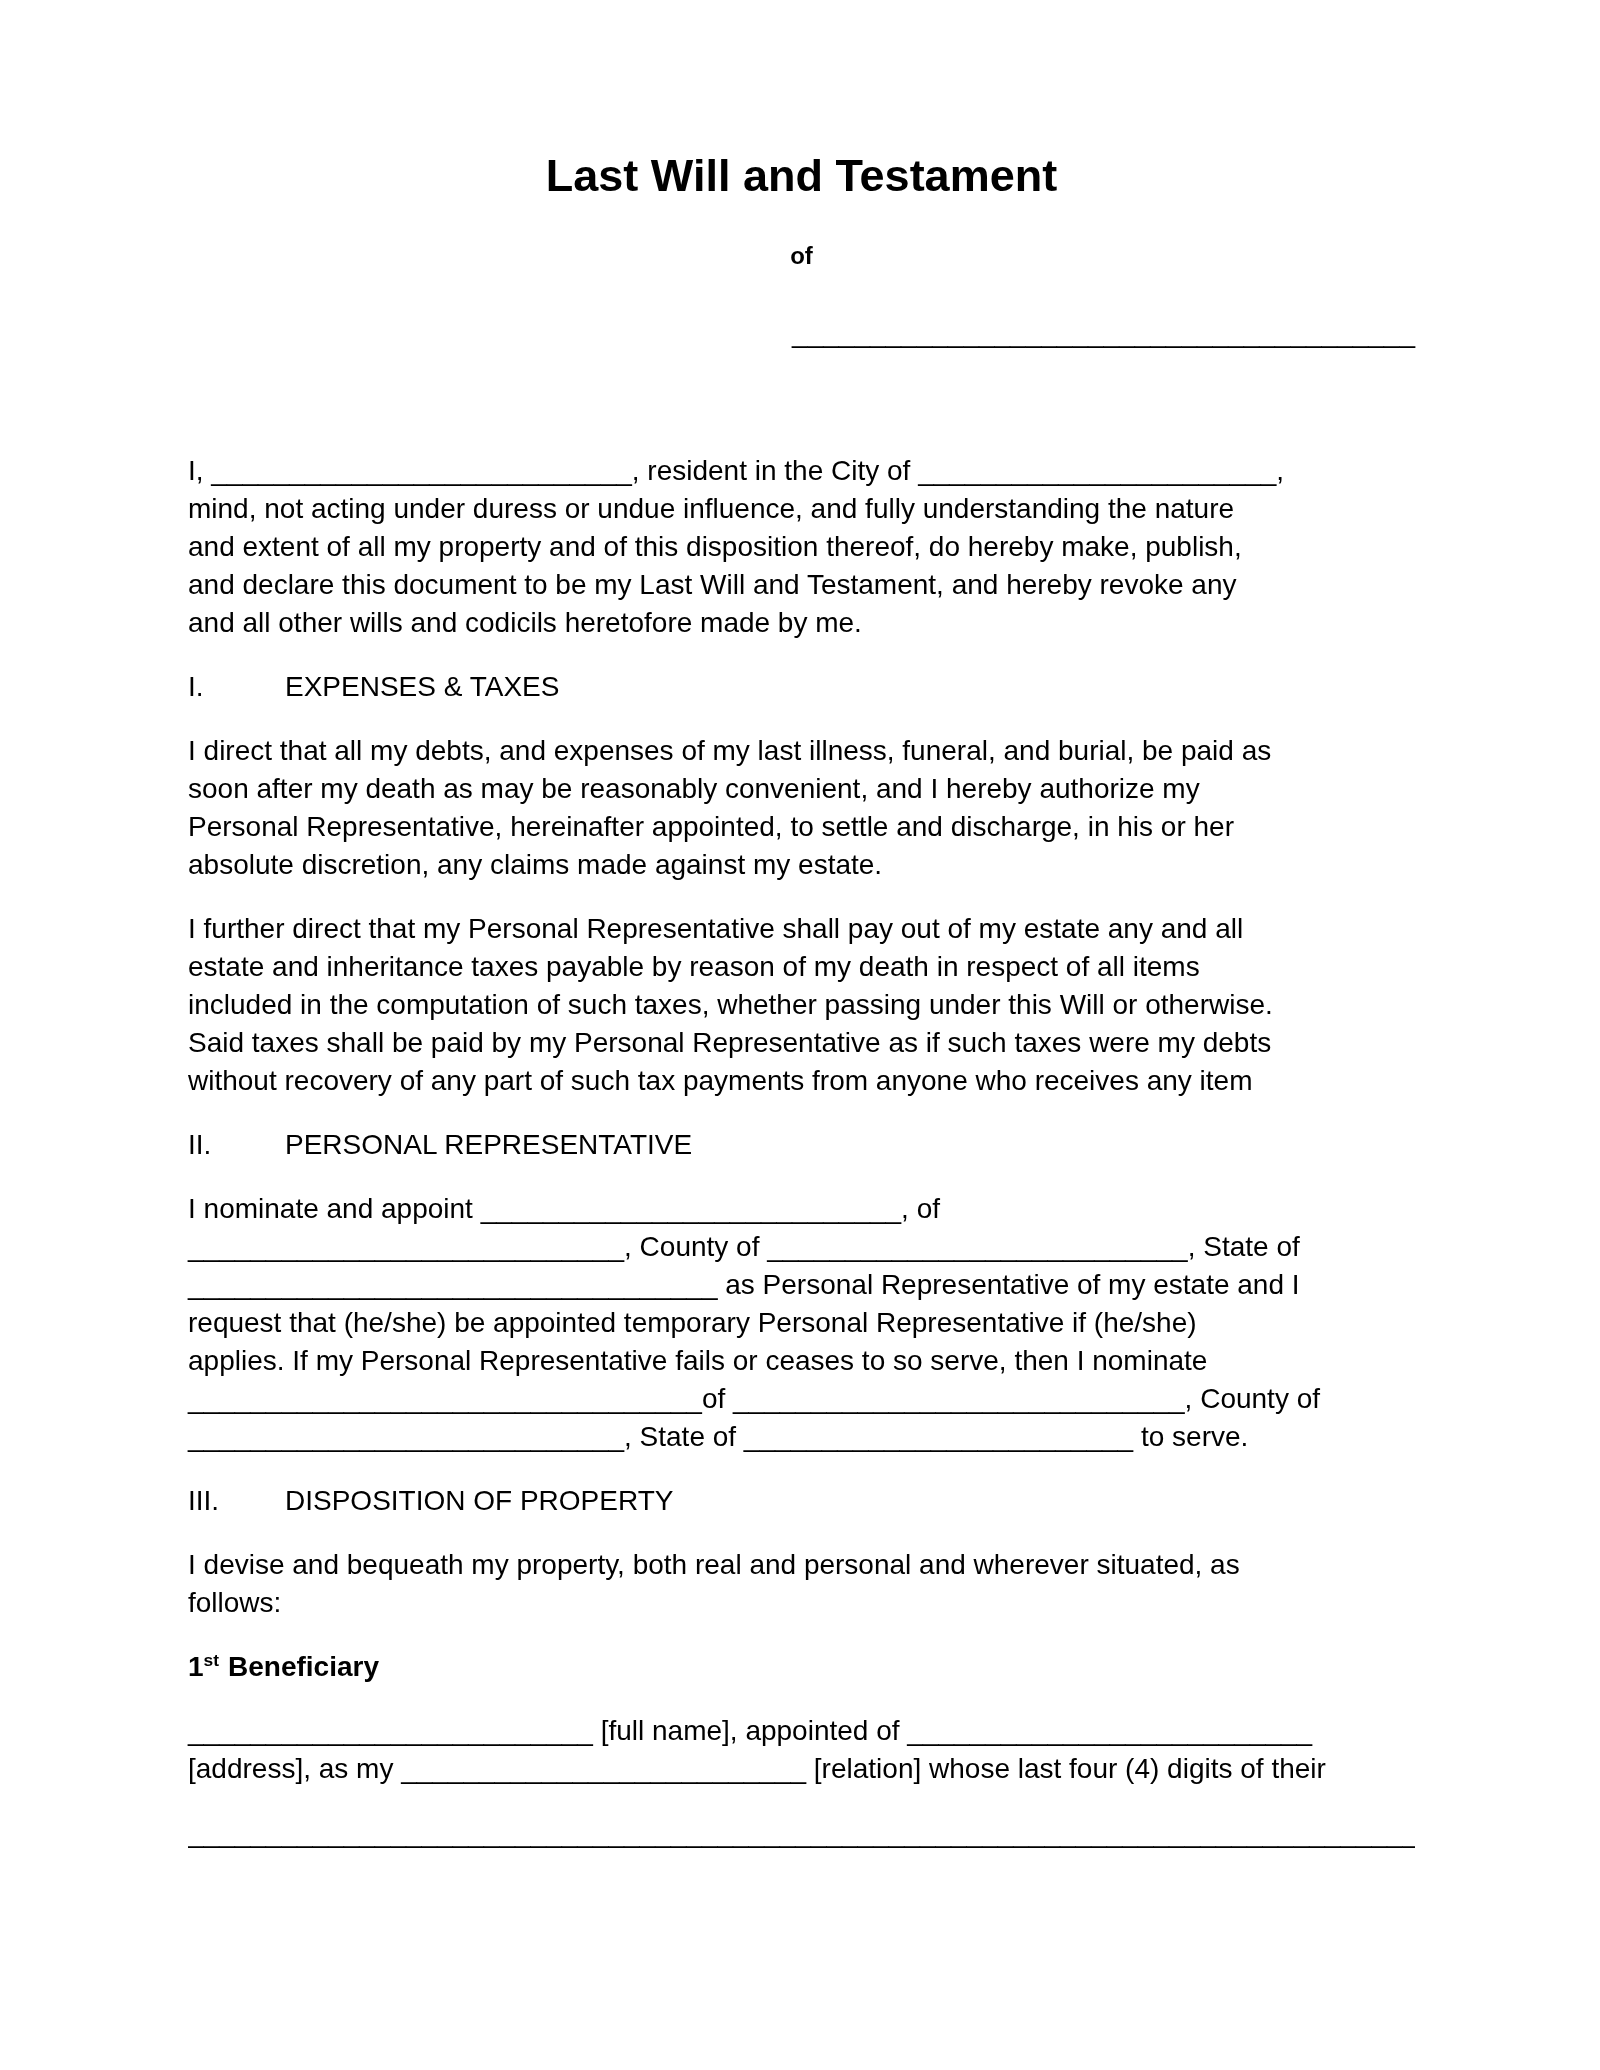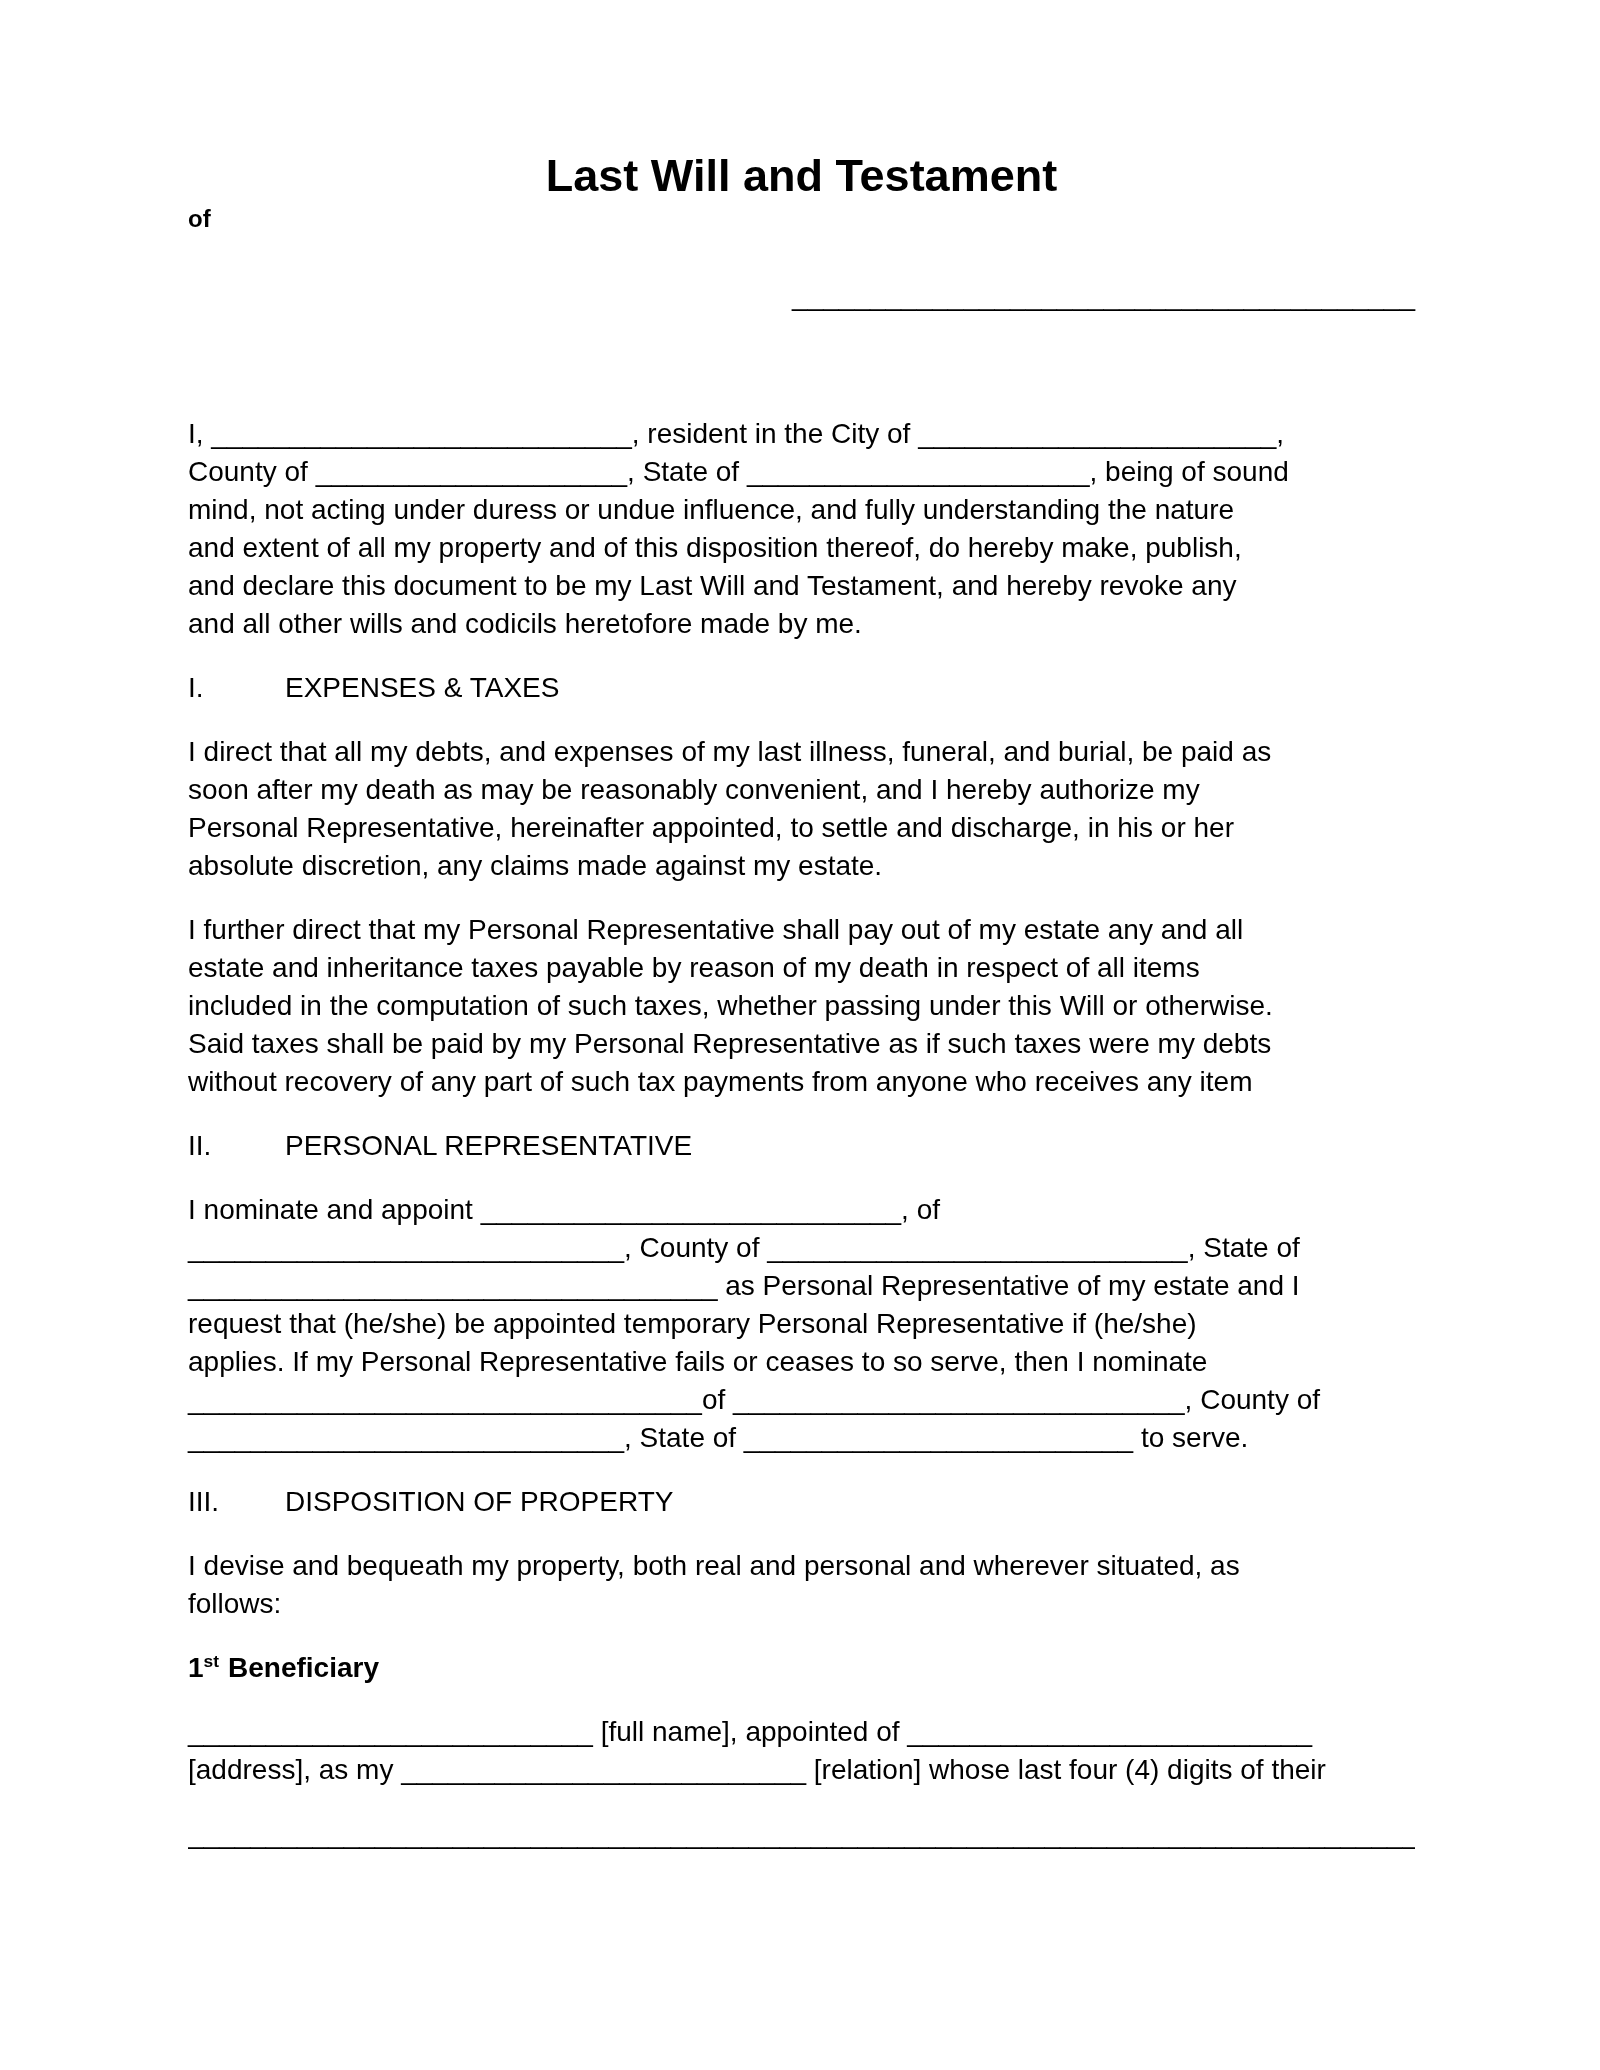--- a/index.html
+++ b/index.html
@@ -23,22 +23,23 @@
     font-size: 45px;
     font-weight: bold;
     line-height: 52px;
     text-align: center;
     white-space: pre;
   }
   .doc-subtitle {
     font-size: 24px;
     font-weight: bold;
     line-height: 33px;
-    text-align: left;
+    text-align: center;
     white-space: pre;
+    margin-top: 37px;
   }
   .name-blank-line {
     margin-top: 42px;
     font-size: 28px;
     line-height: 38px;
     text-align: right;
     white-space: pre;
     letter-spacing: 0;
   }
   .doc-body {
@@ -104,21 +105,20 @@
 
   <div class="doc-title">Last Will and Testament</div>
 
   <div class="doc-subtitle">of</div>
 
   <div class="name-blank-line">________________________________________</div>
 
   <div class="doc-body">
       <div class="para block">
         <div class="line">I, ___________________________, resident in the City of _______________________,</div>
-        <div class="line">County of ____________________, State of ______________________, being of sound</div>
         <div class="line">mind, not acting under duress or undue influence, and fully understanding the nature</div>
         <div class="line">and extent of all my property and of this disposition thereof, do hereby make, publish,</div>
         <div class="line">and declare this document to be my Last Will and Testament, and hereby revoke any</div>
         <div class="line">and all other wills and codicils heretofore made by me.</div>
       </div>
       <div class="heading block"><span class="h-num">I.</span><span class="h-label">EXPENSES &amp; TAXES</span></div>
       <div class="para block">
         <div class="line">I direct that all my debts, and expenses of my last illness, funeral, and burial, be paid as</div>
         <div class="line">soon after my death as may be reasonably convenient, and I hereby authorize my</div>
         <div class="line">Personal Representative, hereinafter appointed, to settle and discharge, in his or her</div>

